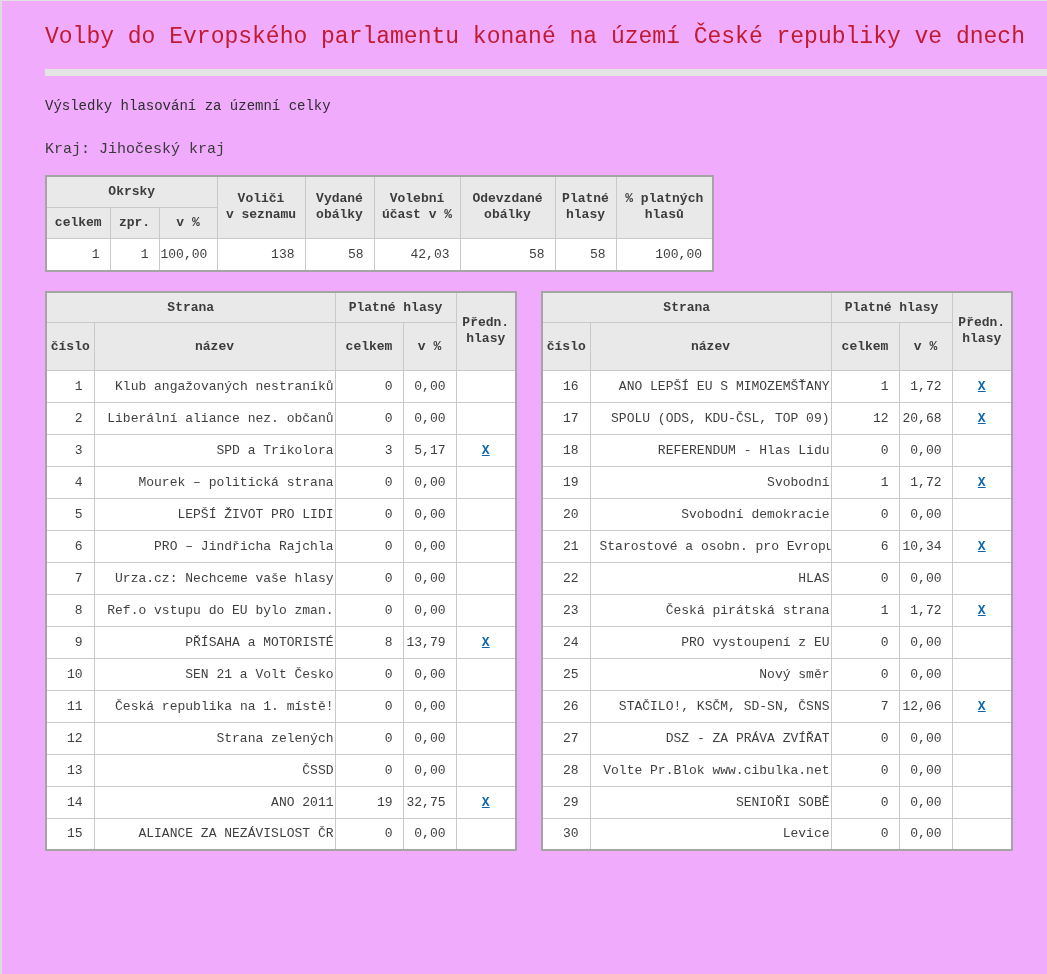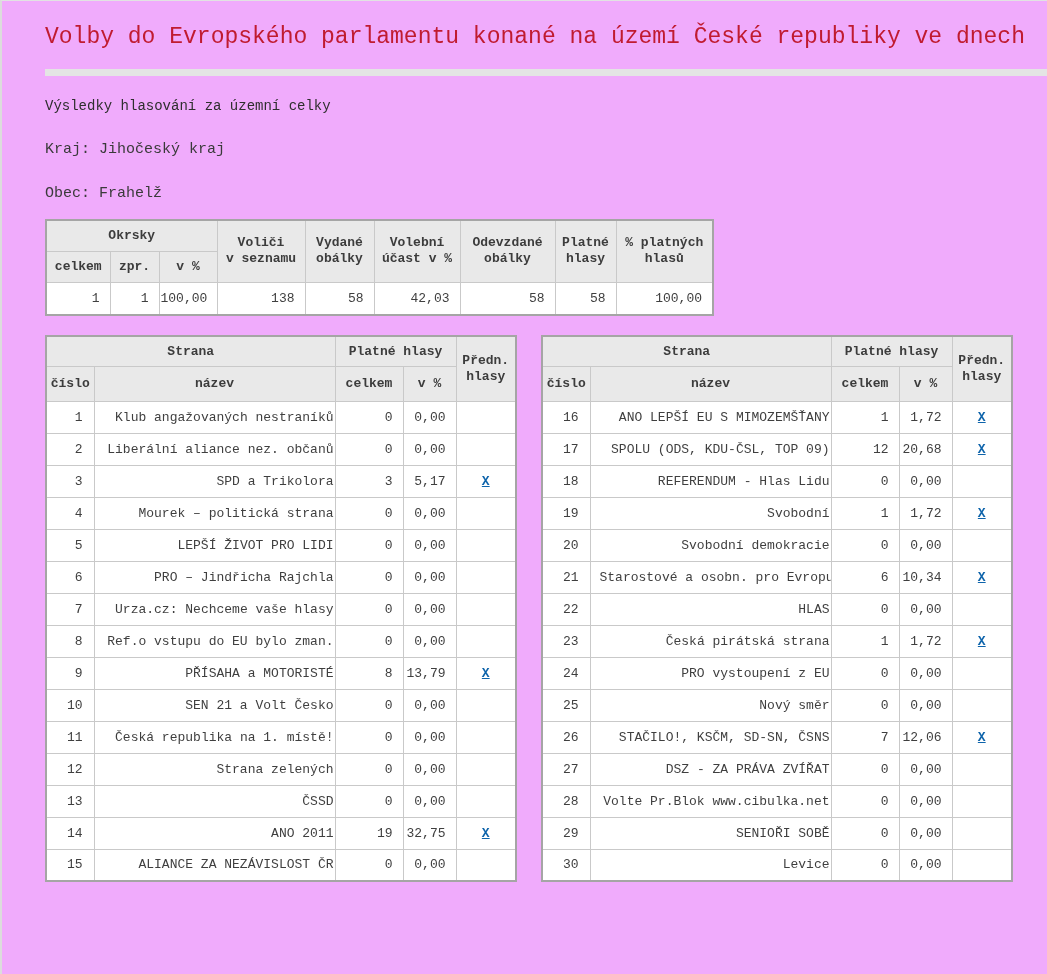--- a/index.html
+++ b/index.html
@@ -26,21 +26,21 @@
   .two-line{white-space:pre-line;line-height:16px;margin-top:31px;}
 
   .summary{width:667px;margin-top:17px;}
   .summary thead tr{height:31px;}
   .summary tbody tr{height:33px;}
   .summary td{text-align:right;padding-right:10px;color:#3f3f3f;}
 
   .tables-row{display:flex;gap:24px;margin-top:19px;}
   .party{width:470px;}
   .party tr.hdr1{height:30px;}
-  .party tr.hdr2{height:35px;}
+  .party tr.hdr2{height:48px;}
   .party tbody tr{height:32px;}
   .c-num{text-align:right;padding-right:11px;}
   .c-name{text-align:right;padding-left:9px;}
   .c-votes,.c-pct{text-align:right;padding-right:10px;}
   .c-pref{text-align:center;}
   .c-pref a{color:#0e64ab;font-weight:bold;text-decoration:underline;font-size:13px;}
 </style>
 </head>
 <body>
 
@@ -48,21 +48,20 @@
 
   <h1 class="title">
     <span>Volby do Evropského parlamentu konané na území České republiky ve dnech</span>
   </h1>
 
   <div class="divider"></div>
 
   <h2 class="section">Výsledky hlasování za územní celky</h2>
 
   <p class="loc">Kraj: Jihočeský kraj</p>
-  <p class="loc">Obec: Frahelž</p>
 
   <table class="summary">
     <colgroup>
       <col style="width:64px">
         <col style="width:49px">
         <col style="width:58px">
       <col style="width:88px">
         <col style="width:69px">
         <col style="width:86px">
       <col style="width:95px">

